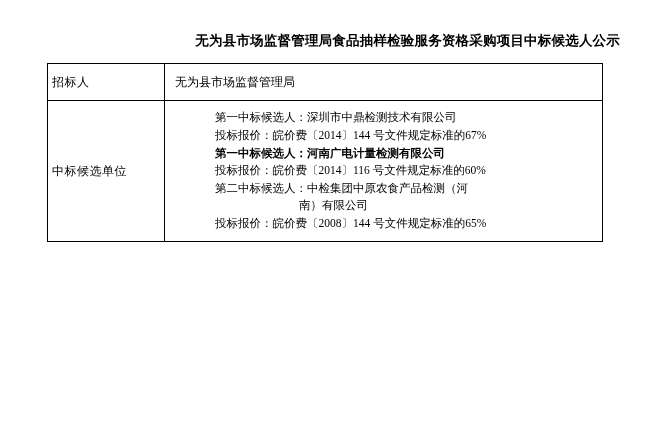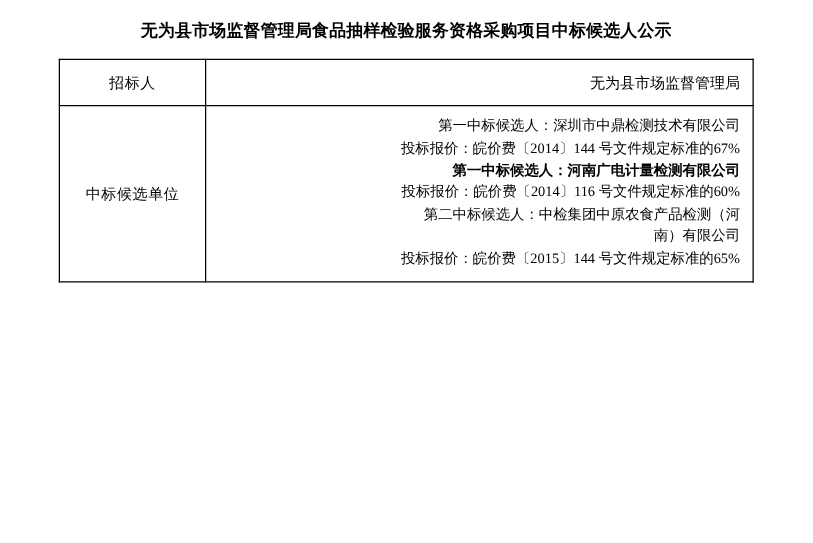--- a/index.html
+++ b/index.html
@@ -15,49 +15,48 @@
     overflow: hidden;
   }
   .page {
     width: 650px;
     height: 434px;
     box-sizing: border-box;
     padding: 0;
     position: relative;
   }
   .doc-title {
-    text-align: center;
+    text-align: right;
     font-size: 13.5px;
     font-weight: bold;
     letter-spacing: 0.2px;
-    padding: 16px 30px 12px 30px;
+    padding: 32px 30px 12px 30px;
     line-height: 1.4;
   }
   table.main {
     border-collapse: collapse;
     margin: 0 auto;
     width: 556px;
     table-layout: fixed;
   }
   table.main td {
     border: 1px solid #000000;
     vertical-align: middle;
     font-size: 12px;
     line-height: 1.5;
   }
   td.label {
     width: 108px;
-    text-align: center;
     padding: 9px 4px;
     letter-spacing: 0.5px;
     margin-top: 28px;
   }
   td.value {
     padding: 0 10px;
-    text-align: right;
+    text-align: left;
   }
   .row-tall td.label,
   .row-tall td.value {
     padding-top: 8px;
     padding-bottom: 8px;
   }
   .cand-block {
     line-height: 1.55;
     font-size: 11.5px;
   }
@@ -93,20 +92,20 @@
         <td class="value">
           <div class="cand-block">
             <div class="cand-line">第一中标候选人：深圳市中鼎检测技术有限公司</div>
             <div class="cand-line">投标报价：皖价费〔2014〕144 号文件规定标准的67%</div>
             <div class="cand-line bold">第一中标候选人：河南广电计量检测有限公司</div>
             <div class="cand-line">投标报价：皖价费〔2014〕116 号文件规定标准的60%</div>
             <div class="cand-line">
               <span>第二中标候选人：中检集团中原农食产品检测（河</span>
               <span class="hang">南）有限公司</span>
             </div>
-            <div class="cand-line">投标报价：皖价费〔2015〕144 号文件规定标准的65%</div>
+            <div class="cand-line">投标报价：皖价费〔2008〕144 号文件规定标准的65%</div>
           </div>
         </td>
       </tr>
     </tbody>
   </table>
 
 </div>
 
 </body></html>

